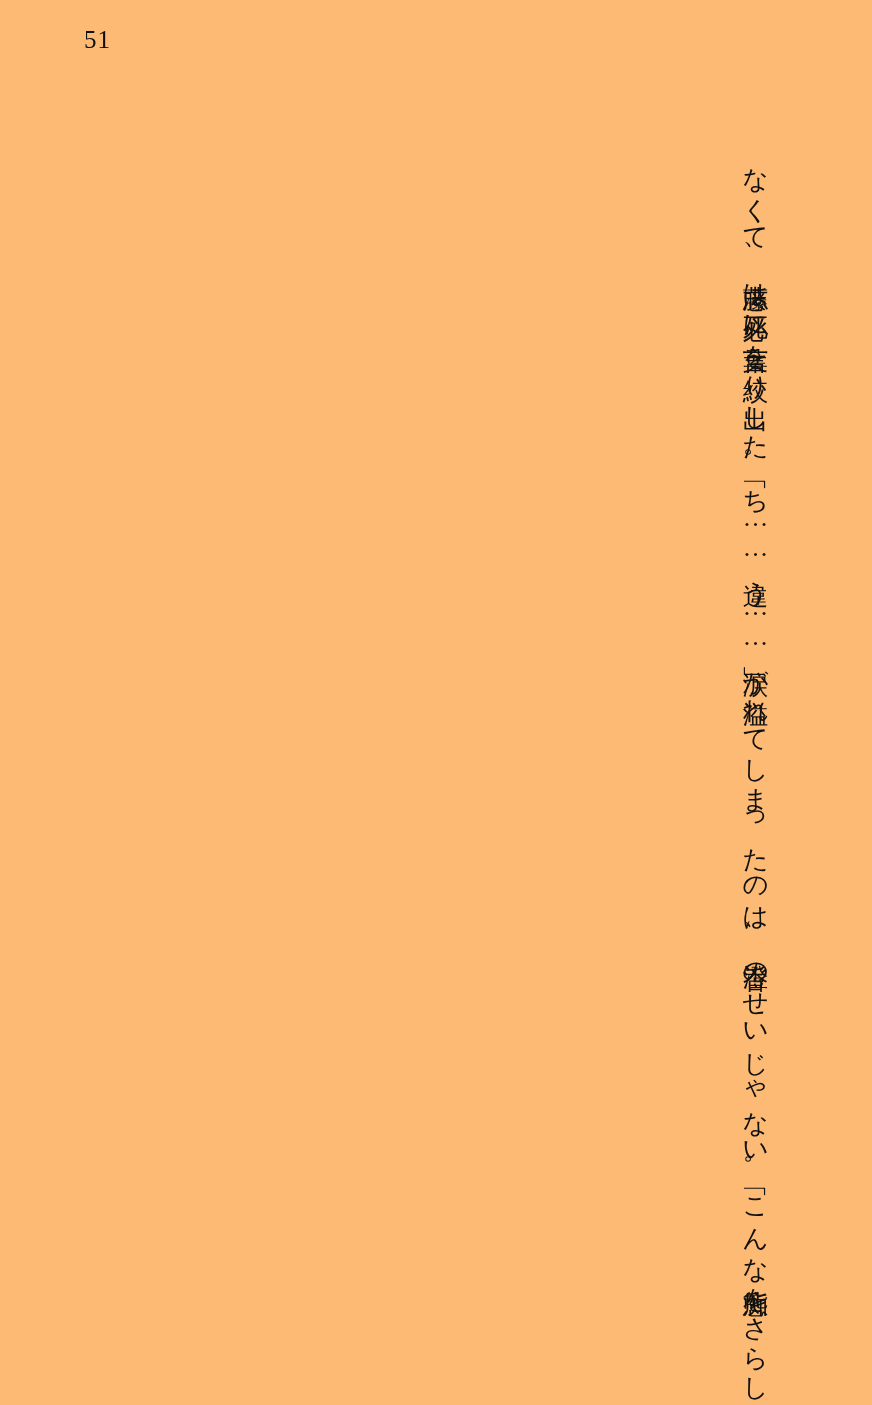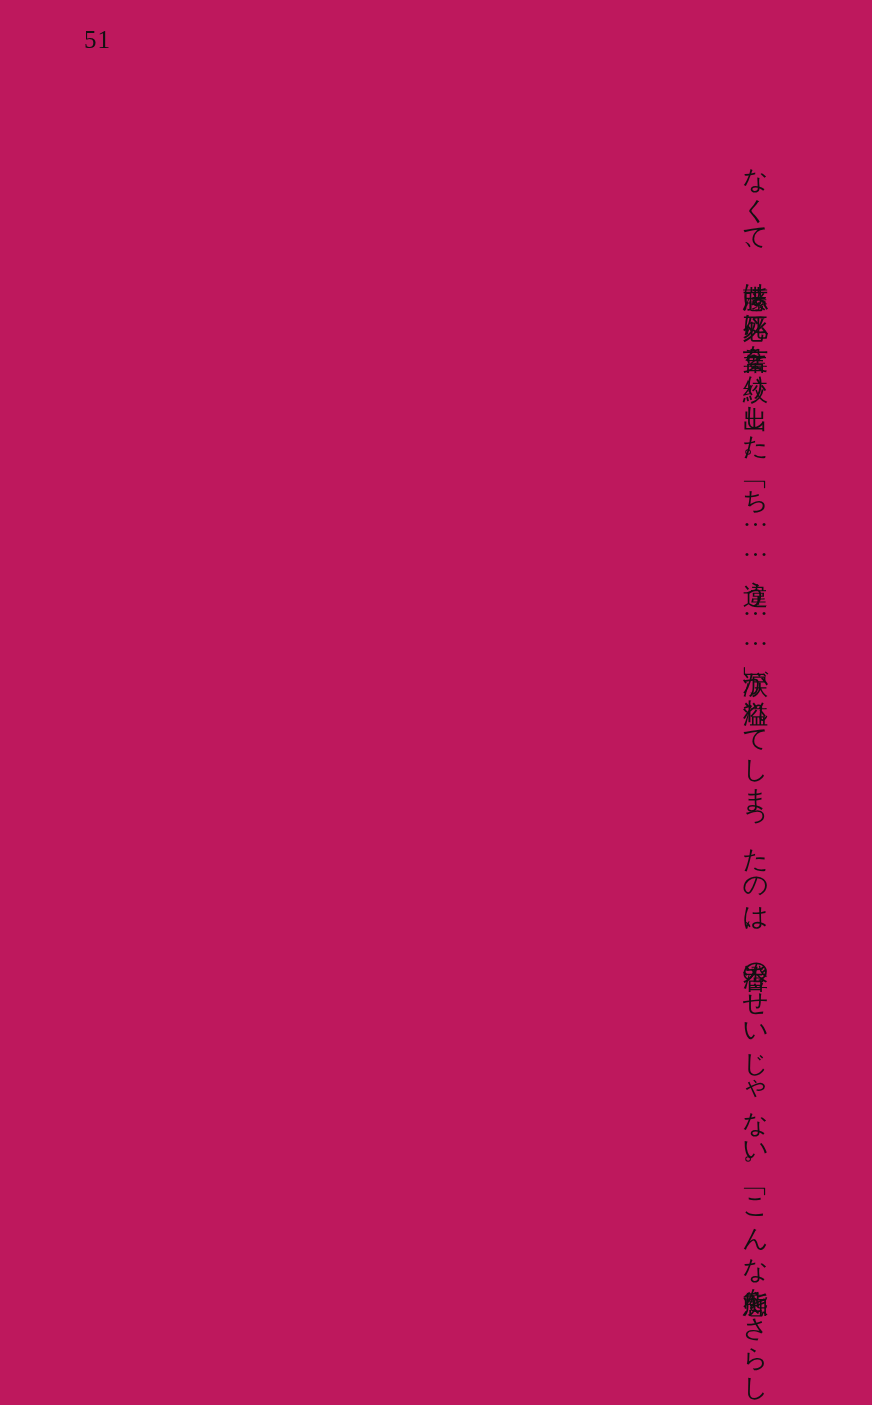--- a/index.html
+++ b/index.html
@@ -12,21 +12,21 @@
     height: 1405px;
     position: relative;
     font-family: "Liberation Serif", "DejaVu Serif", serif;
     color: #1a1a1a;
     overflow: hidden;
   }
 
   .page {
     position: absolute;
     inset: 0;
-    background: #be185d;
+    background: #fdba74;
   }
 
   
   .page-number {
     position: absolute;
     top: 26px;
     left: 84px;
     font-size: 25px;
     letter-spacing: 1px;
     color: #111111;

